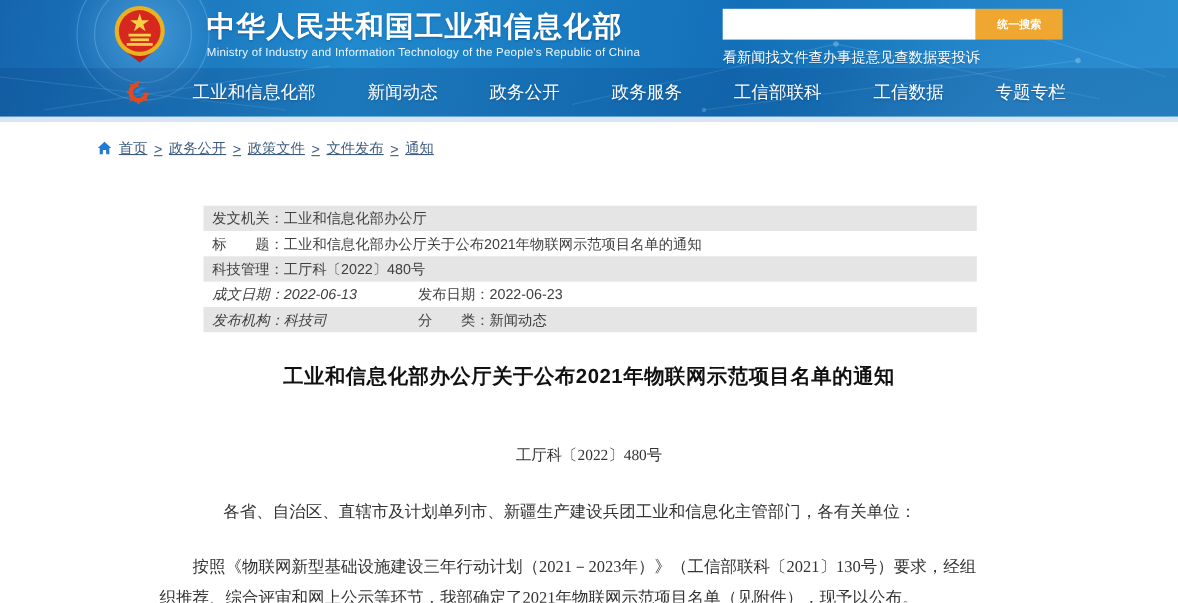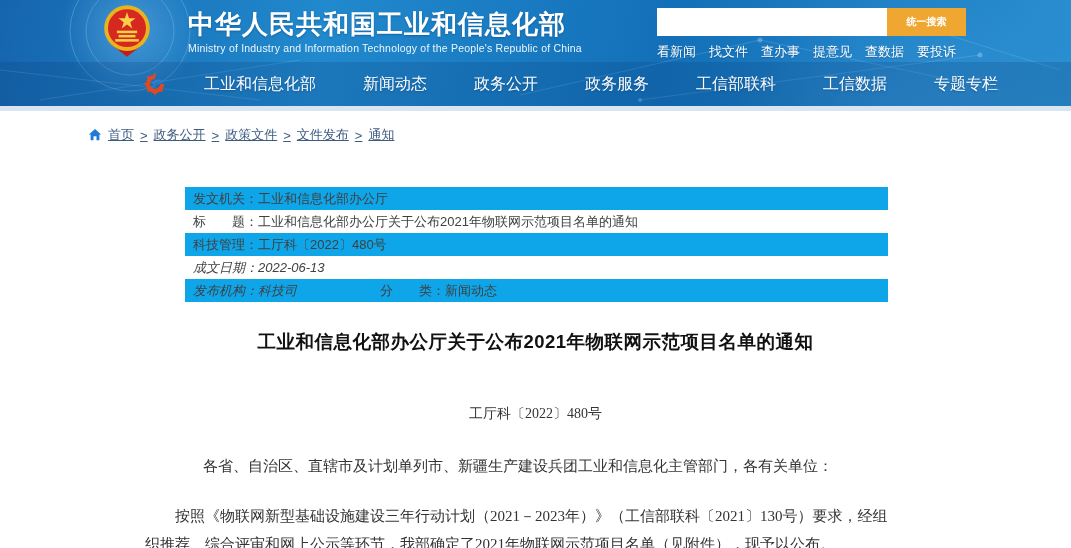--- a/index.html
+++ b/index.html
@@ -23,43 +23,43 @@
                text-shadow:0 1px 2px rgba(0,40,90,.35); line-height:30px; }
   .site-subtitle{ color:#eaf6ff; font-size:10.5px; margin-top:3px; letter-spacing:.2px; }
 
   .search-area{ position:absolute; left:657px; top:8px; width:310px; }
   .search-row{ display:flex; }
   .search-input{ width:230px; height:28px; border:none; outline:none; background:#ffffff;
                  padding:0 8px; font-size:13px; }
   .search-button{ width:79px; height:28px; border:none; background:#f0a732; color:#ffffff;
                   font-size:10px; font-weight:bold; cursor:pointer;
                   font-family:"Liberation Sans",sans-serif; }
-  .quick-links{ display:flex; gap:13px; margin-top:7px; }
+  .quick-links{ display:flex; margin-top:7px; }
   .quick-links a{ color:#ffffff; font-size:13px; text-decoration:none; text-shadow:0 1px 1px rgba(0,40,90,.3); }
 
   .main-nav{ position:absolute; left:0; right:0; bottom:0; height:44px;
-             background:rgba(8,55,115,.20); display:flex; align-items:center;padding-left:29px; }
+             background:rgba(8,55,115,.20); display:flex; align-items:center; }
   .nav-logo{ margin-left:115px; width:22px; height:24px; display:inline-block; }
   .nav-items{ display:flex; margin-left:38px; }
   .nav-items a{ color:#ffffff; font-size:16px; text-decoration:none; margin-right:47px;
                 text-shadow:0 1px 2px rgba(0,40,90,.35); white-space:nowrap; }
 
   .header-strip{ width:1071px; height:5px; background:#d9e6f1; }
 
   
   .breadcrumb{ margin:15px 0 0 88px; display:flex; align-items:center; font-size:13px;
                color:#3e5c80;text-decoration:underline; }
   .home-icon{ width:14px; height:14px; margin-right:6px; display:inline-block; }
   .breadcrumb a{ color:#3e5c80; text-decoration:none; }
   .breadcrumb .sep{ margin:0 6px; color:#3e5c80; }
 
   
   .meta-table{ margin:43px 0 0 185px; width:703px; font-size:13px; color:#404040; }
   .meta-row{ display:flex; height:23px; align-items:center; padding-left:8px; }
-  .meta-row.alt{ background:#0ea5e9; }
+  .meta-row.alt{ background:#e5e5e5; }
   .meta-cell{ white-space:nowrap; }
   .meta-cell.first{ width:187px;font-style:italic; }
   .meta-label{ color:#404040; }
   .meta-value{ color:#404040; }
 
   
   .doc-title{ margin-top:27px; text-align:center; font-size:18.5px; font-weight:bold;
               color:#111111; font-family:"Liberation Sans",sans-serif; letter-spacing:.5px; }
   .doc-number{ margin-top:51px; text-align:center; font-size:14px; color:#333333;
                font-family:"Liberation Serif",serif; }
@@ -174,20 +174,21 @@
       <span class="meta-cell"><span class="meta-label">发文机关：</span><span class="meta-value">工业和信息化部办公厅</span></span>
     </div>
     <div class="meta-row">
       <span class="meta-cell"><span class="meta-label">标　　题：</span><span class="meta-value">工业和信息化部办公厅关于公布2021年物联网示范项目名单的通知</span></span>
     </div>
     <div class="meta-row alt">
       <span class="meta-cell"><span class="meta-label">科技管理：</span><span class="meta-value">工厅科〔2022〕480号</span></span>
     </div>
     <div class="meta-row">
       <span class="meta-cell first"><span class="meta-label">成文日期：</span><span class="meta-value">2022-06-13</span></span>
+      <span class="meta-cell"><span class="meta-label">发布日期：</span><span class="meta-value">2022-06-23</span></span>
     </div>
     <div class="meta-row alt">
       <span class="meta-cell first"><span class="meta-label">发布机构：</span><span class="meta-value">科技司</span></span>
       <span class="meta-cell"><span class="meta-label">分　　类：</span><span class="meta-value">新闻动态</span></span>
     </div>
   </div>
 
   <h1 class="doc-title">工业和信息化部办公厅关于公布2021年物联网示范项目名单的通知</h1>
   <div class="doc-number">工厅科〔2022〕480号</div>
 

